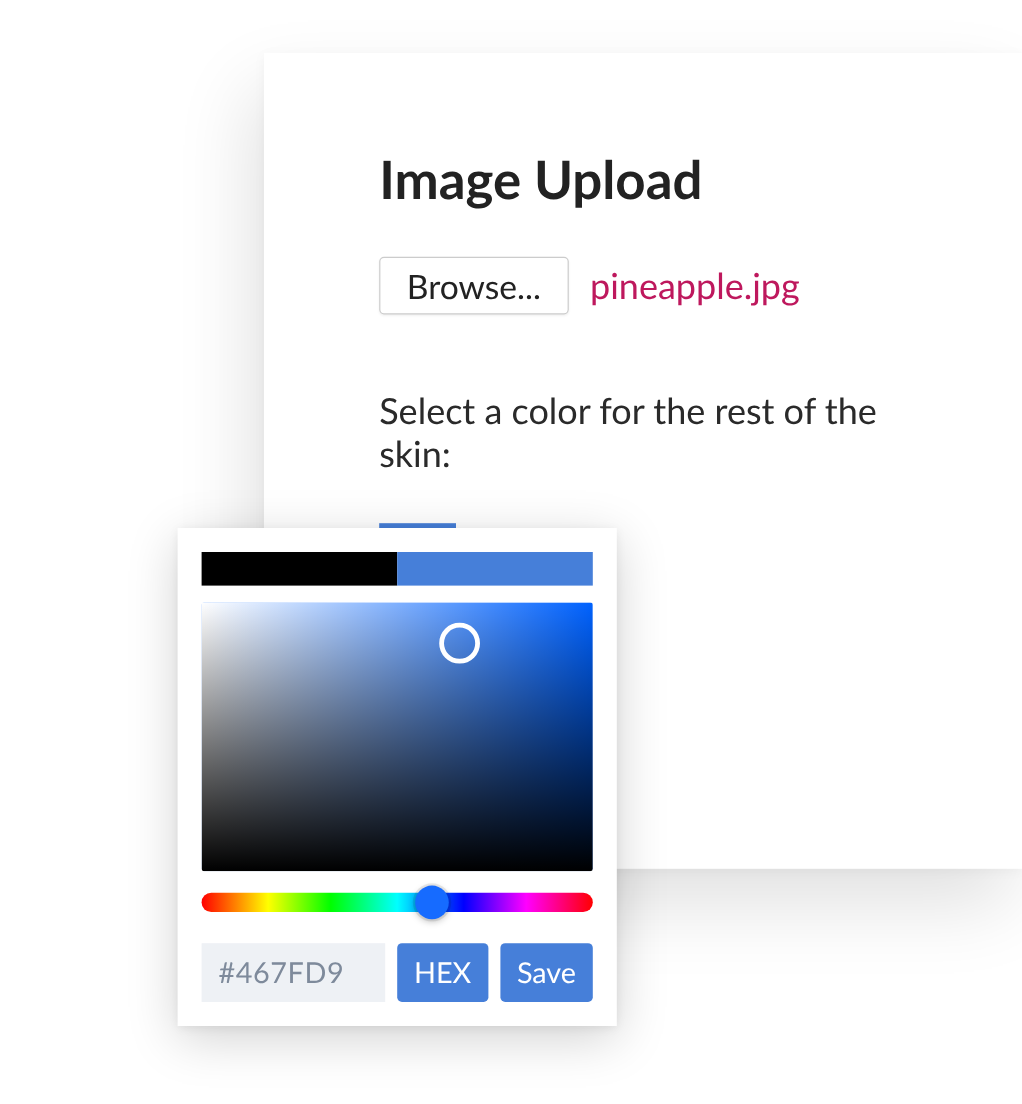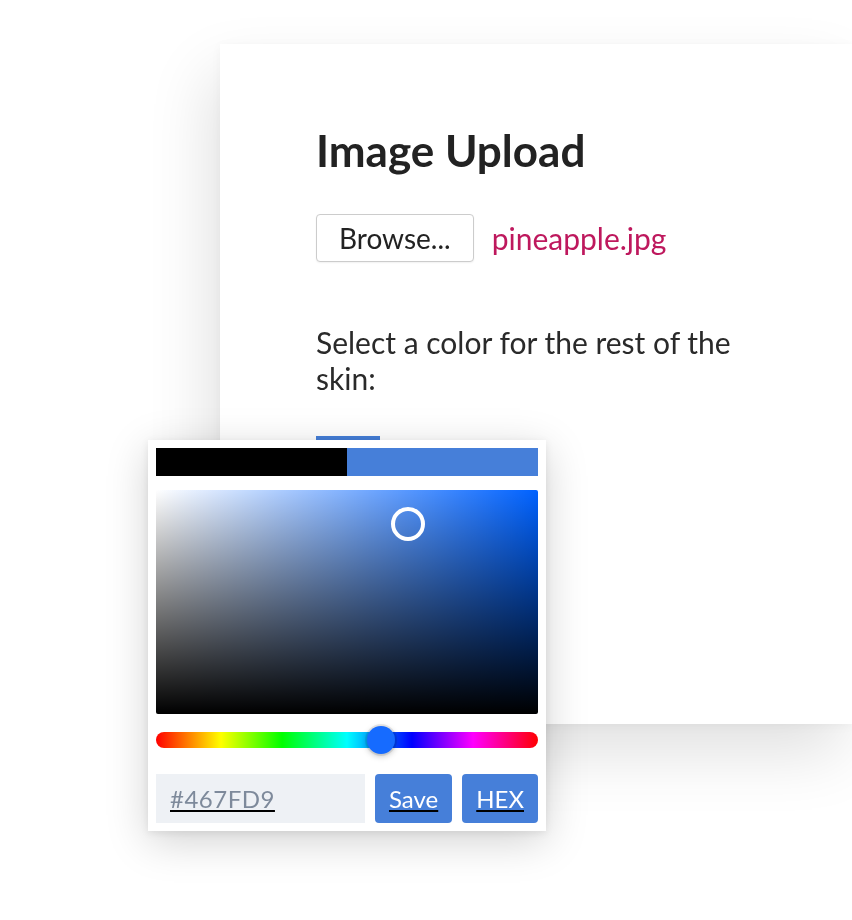--- a/index.html
+++ b/index.html
@@ -59,25 +59,24 @@
     height: 64px;
     background: #467fd9;
     cursor: pointer;
   }
 
   
   .picker {
     position: absolute;
     left: 148px;
     top: 440px;
-    width: 398px;
+    width: 366px;
     background: #fff;
     box-shadow: 0 10px 40px rgba(0,0,0,0.18), 0 2px 8px rgba(0,0,0,0.08);
-    padding: 8px;
-    text-decoration: underline;
+    padding: 20px;
   }
   .picker-header {
     display: flex;
     width: 100%;
     height: 28px;
     margin-bottom: 14px;
   }
   .picker-header-left {
     flex: 1;
     background: #000;
@@ -183,16 +182,16 @@
   <div class="sat-box">
     <div class="sat-handle"></div>
   </div>
 
   <div class="hue-track">
     <div class="hue-thumb"></div>
   </div>
 
   <div class="picker-footer">
     <div class="hex-display">#467FD9</div>
+    <button class="btn">HEX</button>
     <button class="btn">Save</button>
-    <button class="btn">HEX</button>
   </div>
 </div>
 
 </body></html>

